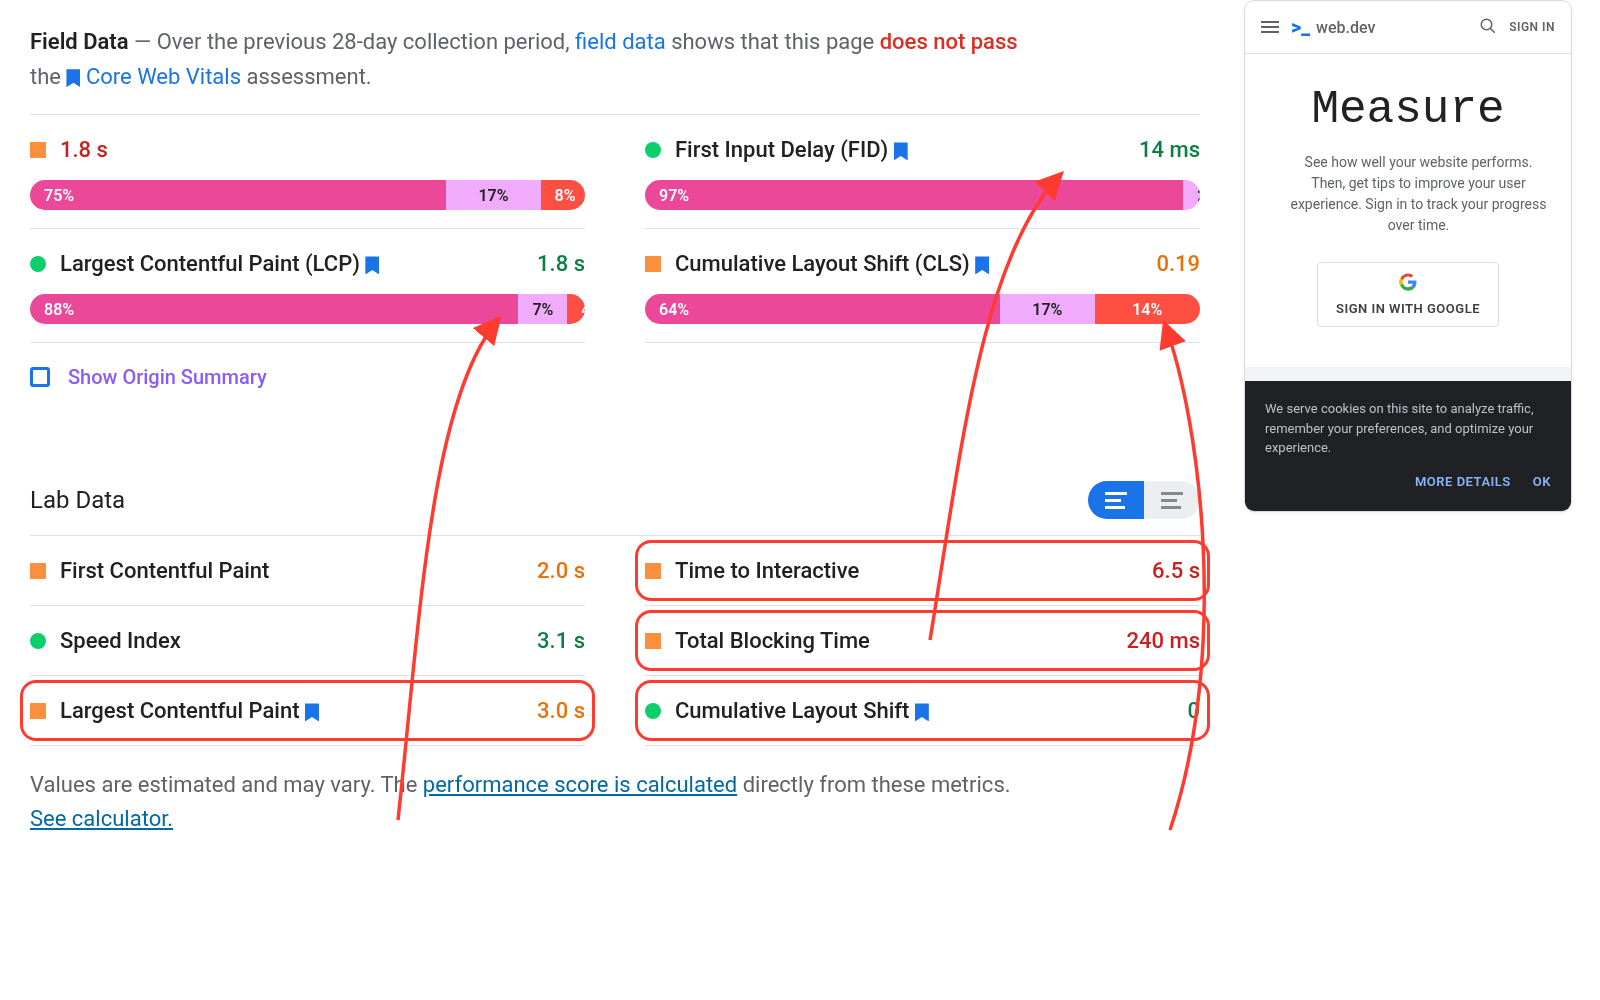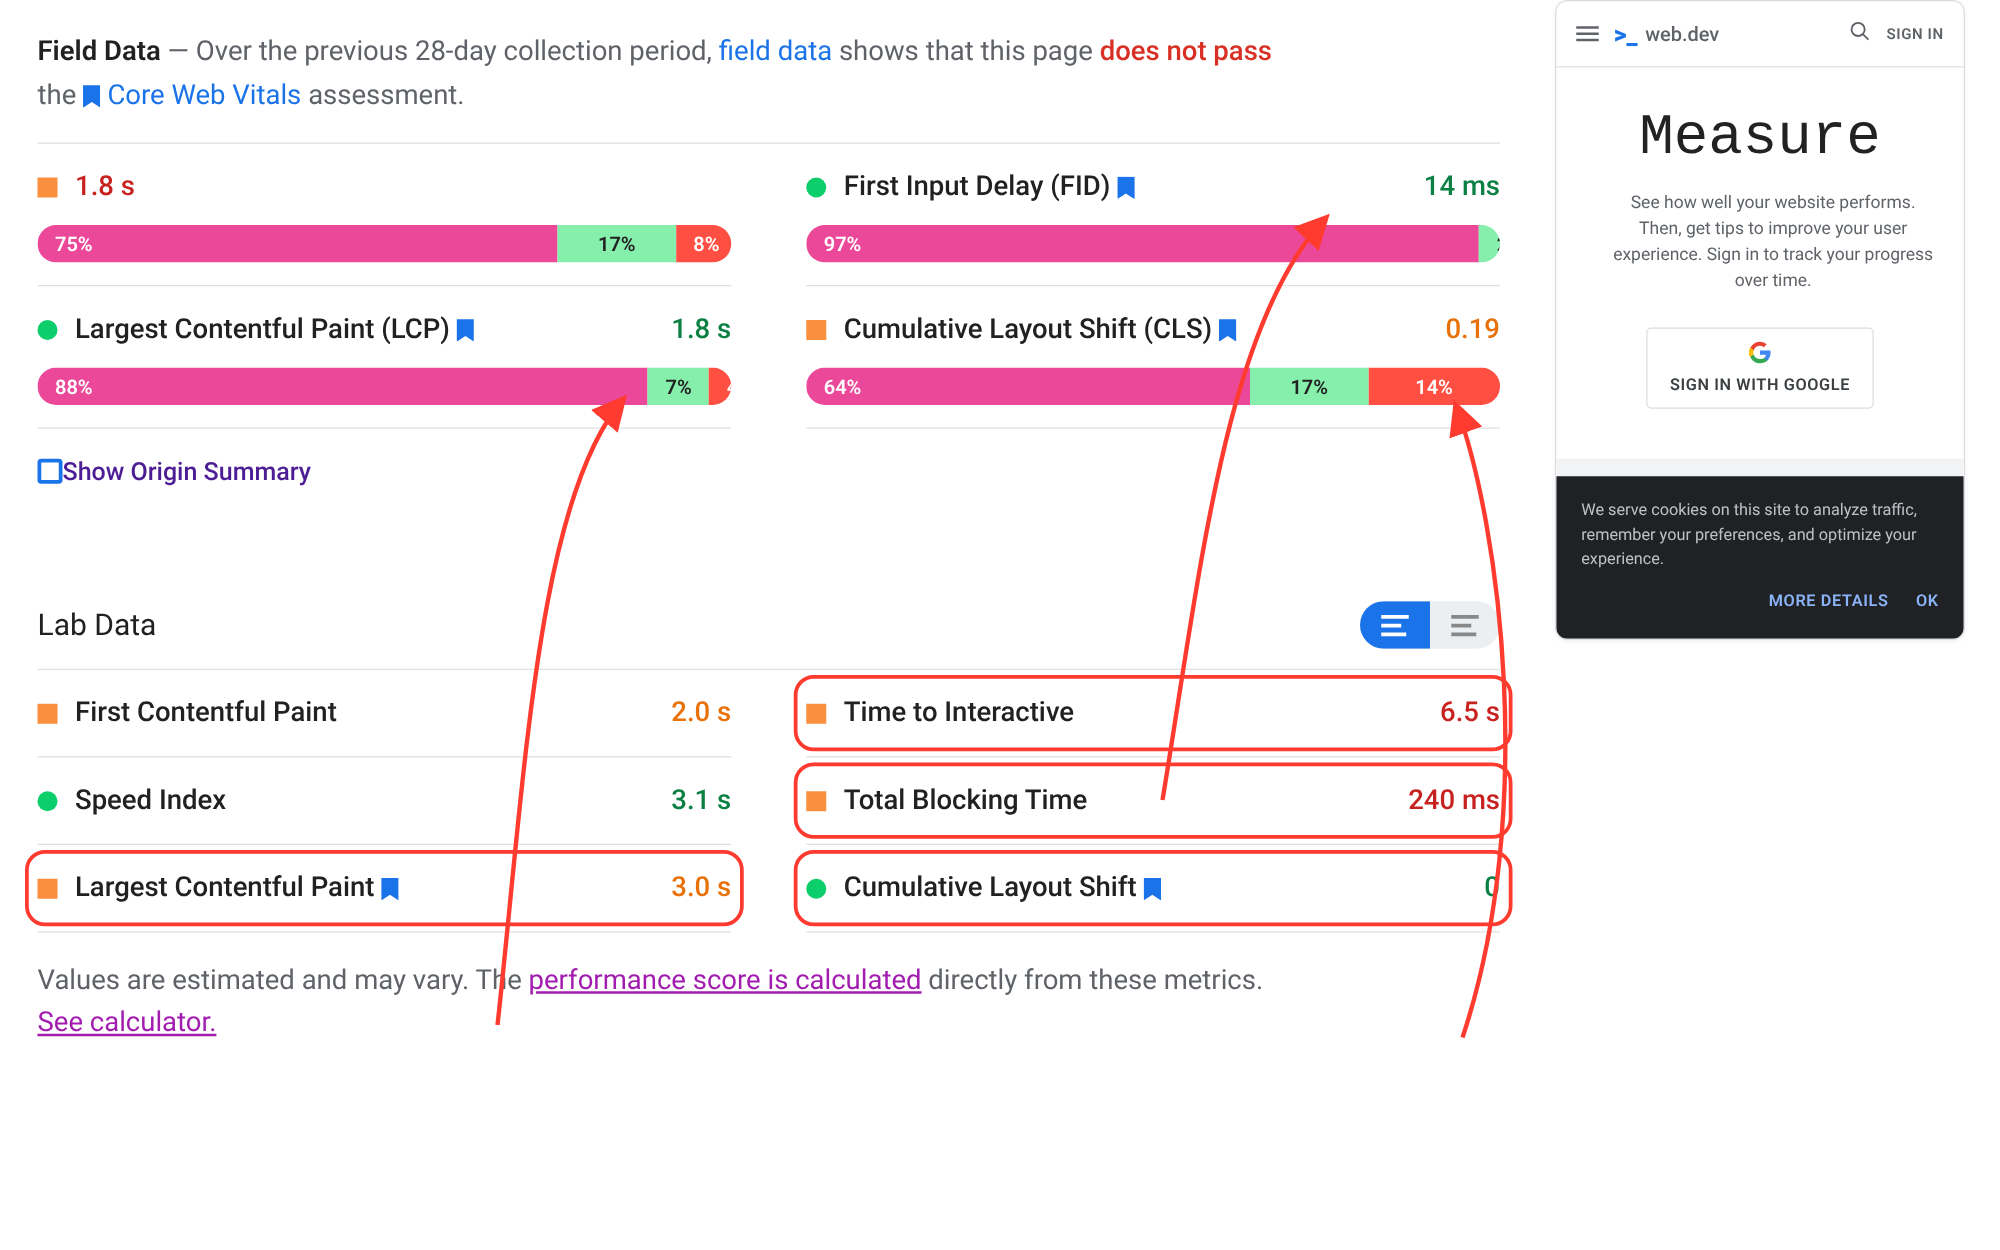--- a/index.html
+++ b/index.html
@@ -41,24 +41,24 @@
 .dot { width:16px; height:16px; border-radius:50%; background:#0cce6b; display:inline-block;}
 .metric-head .name { flex: 1; color:#212121;}
 .metric-head .value { font-weight: 500; font-size: 22px;}
 .val-red { color:#c7221f; }
 .val-green { color:#0b8043; }
 .val-orange { color:#e8710a; }
 
 .bar { display:flex; height:30px; margin-top:18px; border-radius:15px; overflow:hidden; font-size:16px; color:#fff; font-weight:600;}
 .seg { display:flex; align-items:center; padding:0 14px;}
 .seg.green { background:#ec4899;}
-.seg.orange{ background:#86efac; color:#222;}
+.seg.orange{ background:#f0abfc; color:#222;}
 .seg.red   { background:#ff4e42;}
 
-.origin-row { grid-column: 1; display:flex; align-items:center; padding:22px 0; font-size:20px; color:#4c1d95; font-weight:500;}
+.origin-row { grid-column: 1; display:flex; align-items:center; gap:18px; padding:22px 0; font-size:20px; color:#8b5cf6; font-weight:500;}
 .checkbox { width:20px; height:20px; border:3px solid #1a73e8; border-radius:3px;}
 
 .lab-header { display:flex; align-items:center; justify-content:space-between; max-width:1170px; margin-top:70px; margin-bottom:16px;}
 .lab-header h2 { font-size:24px; font-weight:400;}
 .toggle { display:flex; border-radius:22px; overflow:hidden; background:#eceff1;}
 .toggle .t { width:56px; height:38px; display:flex; align-items:center; justify-content:center;}
 .toggle .t.active { background:#1a73e8;}
 .hamline { display:flex; flex-direction:column; gap:4px;}
 .hamline span { width:20px; height:3px; background:#888; display:block;}
 .hamline.active span { background:#fff;}
@@ -71,21 +71,21 @@
   column-gap: 60px;
   max-width:1170px;
   border-top:1px solid #e0e0e0;
 }
 .lab-row { display:flex; align-items:center; gap:14px; padding:22px 0; border-bottom:1px solid #e0e0e0; font-size:22px; font-weight:500; position:relative;}
 .lab-row .name { flex:1;}
 .lab-row .value { font-size:22px; font-weight:500;}
 .highlight-box { position:absolute; inset:4px -10px; border:3px solid #ff3b30; border-radius:16px; pointer-events:none;}
 
 .footnote { font-size:22px; color:#5f6368; margin-top:22px; max-width:1020px; line-height:1.55;}
-.footnote a { color:#a21caf; }
+.footnote a { color:#0369a1; }
 
 .preview-card {
   position:absolute; top:0; right:28px; width:328px;
   border:1px solid #dadce0; border-radius:10px; overflow:hidden;
   box-shadow:0 1px 4px rgba(0,0,0,0.06);
   font-size:14px; color:#5f6368;
 }
 .pv-top { display:flex; align-items:center; gap:12px; padding:14px 16px; border-bottom:1px solid #e0e0e0;}
 .pv-ham span{display:block;width:18px;height:2px;background:#5f6368;margin:3px 0;}
 .pv-logo { display:flex; align-items:center; gap:6px; font-weight:500; color:#5f6368; font-size:16px;}

